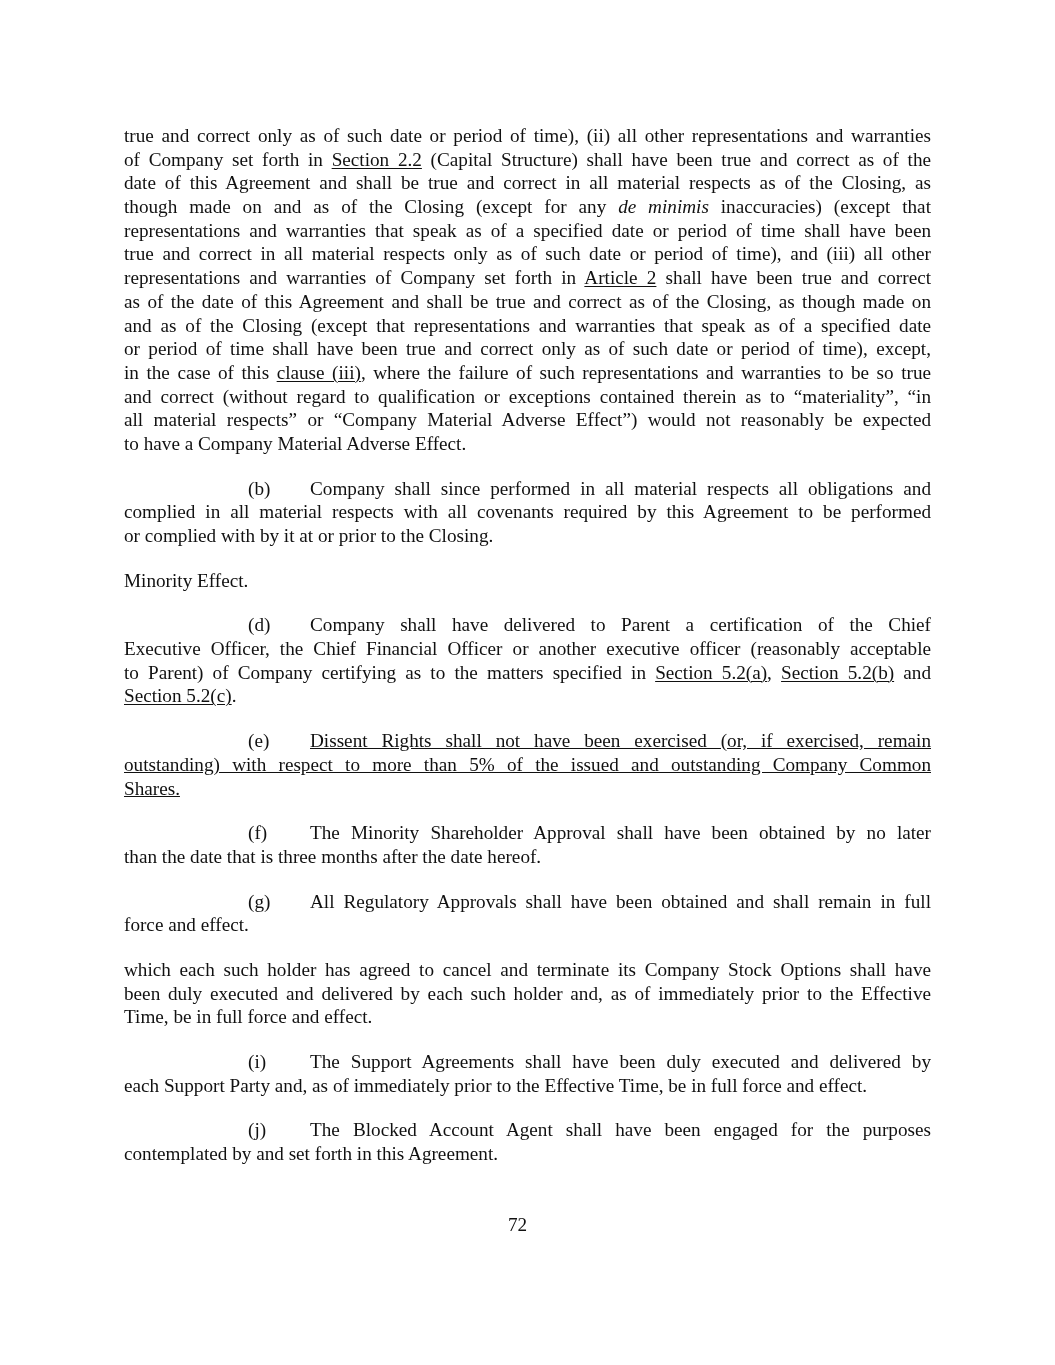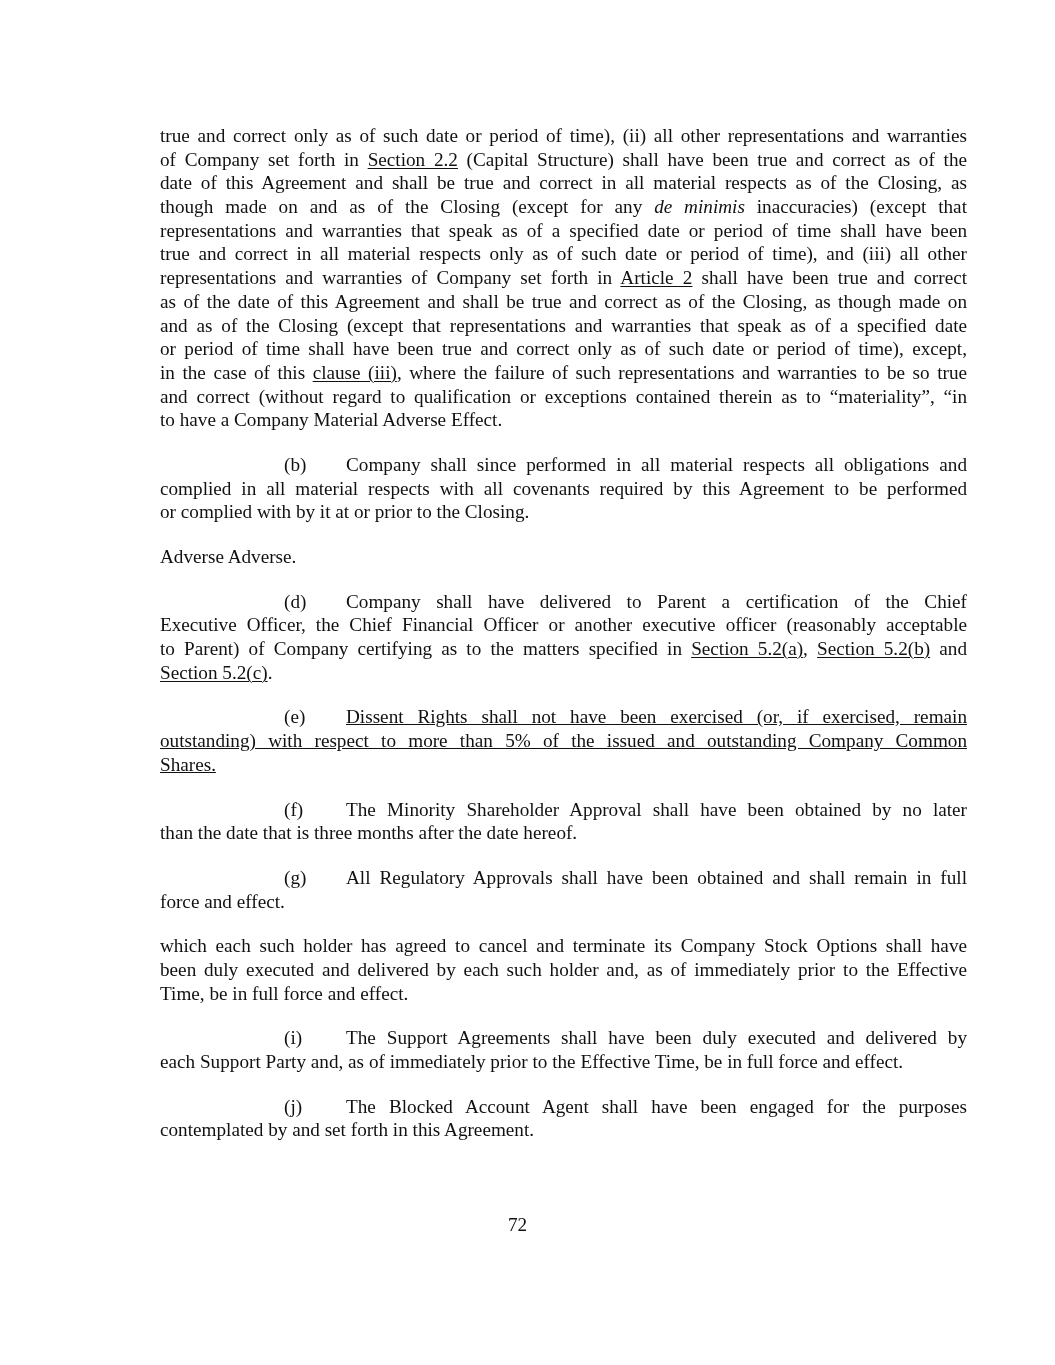--- a/index.html
+++ b/index.html
@@ -1,20 +1,20 @@
 <!DOCTYPE html>
 <html><head>
   <meta charset="utf-8">
   <style>
     html, body { margin: 0; padding: 0; background: #ffffff; }
     body { width: 1055px; height: 1365px; position: relative; overflow: hidden; }
     .page {
       position: absolute; left: 124px; top: 124px; width: 807px;
       font-family: "Liberation Serif", "DejaVu Serif", serif;
-      font-size: 19.2px; line-height: 23.7px; color: #111111; margin-left: 36px;
+      font-size: 19.2px; line-height: 23.7px; color: #111111;
     }
     .para { margin: 0; text-align: justify; }
     .para + .para { margin-top: 21px; }
     .line { display: block; text-align: justify; text-align-last: justify; white-space: nowrap; height: 23.7px; }
     .line.last { text-align-last: left; }
     .line span { white-space: pre; }
     .u { text-decoration: underline; text-underline-offset: 2px; text-decoration-thickness: 1px; }
     .i { font-style: italic; }
     .lbl { display: inline-block; margin-left: 124px; width: 62px; text-align-last: left; }
     .pagenum {
@@ -32,30 +32,31 @@
       <div class="line"><span>date of this Agreement and shall be true and correct in all material respects as of the Closing, as</span></div>
       <div class="line"><span>though made on and as of the Closing (except for any </span><span class="i">de minimis</span><span> inaccuracies) (except that</span></div>
       <div class="line"><span>representations and warranties that speak as of a specified date or period of time shall have been</span></div>
       <div class="line"><span>true and correct in all material respects only as of such date or period of time), and (iii) all other</span></div>
       <div class="line"><span>representations and warranties of Company set forth in </span><span class="u">Article 2</span><span> shall have been true and correct</span></div>
       <div class="line"><span>as of the date of this Agreement and shall be true and correct as of the Closing, as though made on</span></div>
       <div class="line"><span>and as of the Closing (except that representations and warranties that speak as of a specified date</span></div>
       <div class="line"><span>or period of time shall have been true and correct only as of such date or period of time), except,</span></div>
       <div class="line"><span>in the case of this </span><span class="u">clause (iii)</span><span>, where the failure of such representations and warranties to be so true</span></div>
       <div class="line"><span>and correct (without regard to qualification or exceptions contained therein as to “materiality”, “in</span></div>
+      <div class="line"><span>all material respects” or “Company Material Adverse Effect”) would not reasonably be expected</span></div>
       <div class="line last"><span>to have a Company Material Adverse Effect.</span></div>
     </div>
   <div id="clauses">
       <div class="para" style="margin-top: 21px;">
         <div class="line"><span class="lbl">(b)</span><span>Company shall since performed in all material respects all obligations and</span></div>
         <div class="line"><span>complied in all material respects with all covenants required by this Agreement to be performed</span></div>
         <div class="line last"><span>or complied with by it at or prior to the Closing.</span></div>
       </div>
       <div class="para" style="margin-top: 21px;">
-        <div class="line last"><span>Adverse Adverse.</span></div>
+        <div class="line last"><span>Minority Effect.</span></div>
       </div>
       <div class="para" style="margin-top: 21px;">
         <div class="line"><span class="lbl">(d)</span><span>Company shall have delivered to Parent a certification of the Chief</span></div>
         <div class="line"><span>Executive Officer, the Chief Financial Officer or another executive officer (reasonably acceptable</span></div>
         <div class="line"><span>to Parent) of Company certifying as to the matters specified in </span><span class="u">Section 5.2(a)</span><span>, </span><span class="u">Section 5.2(b)</span><span> and</span></div>
         <div class="line last"><span class="u">Section 5.2(c)</span><span>.</span></div>
       </div>
       <div class="para" style="margin-top: 21px; text-decoration: underline;">
         <div class="line"><span class="lbl">(e)</span><span>Dissent Rights shall not have been exercised (or, if exercised, remain</span></div>
         <div class="line"><span>outstanding) with respect to more than 5% of the issued and outstanding Company Common</span></div>

